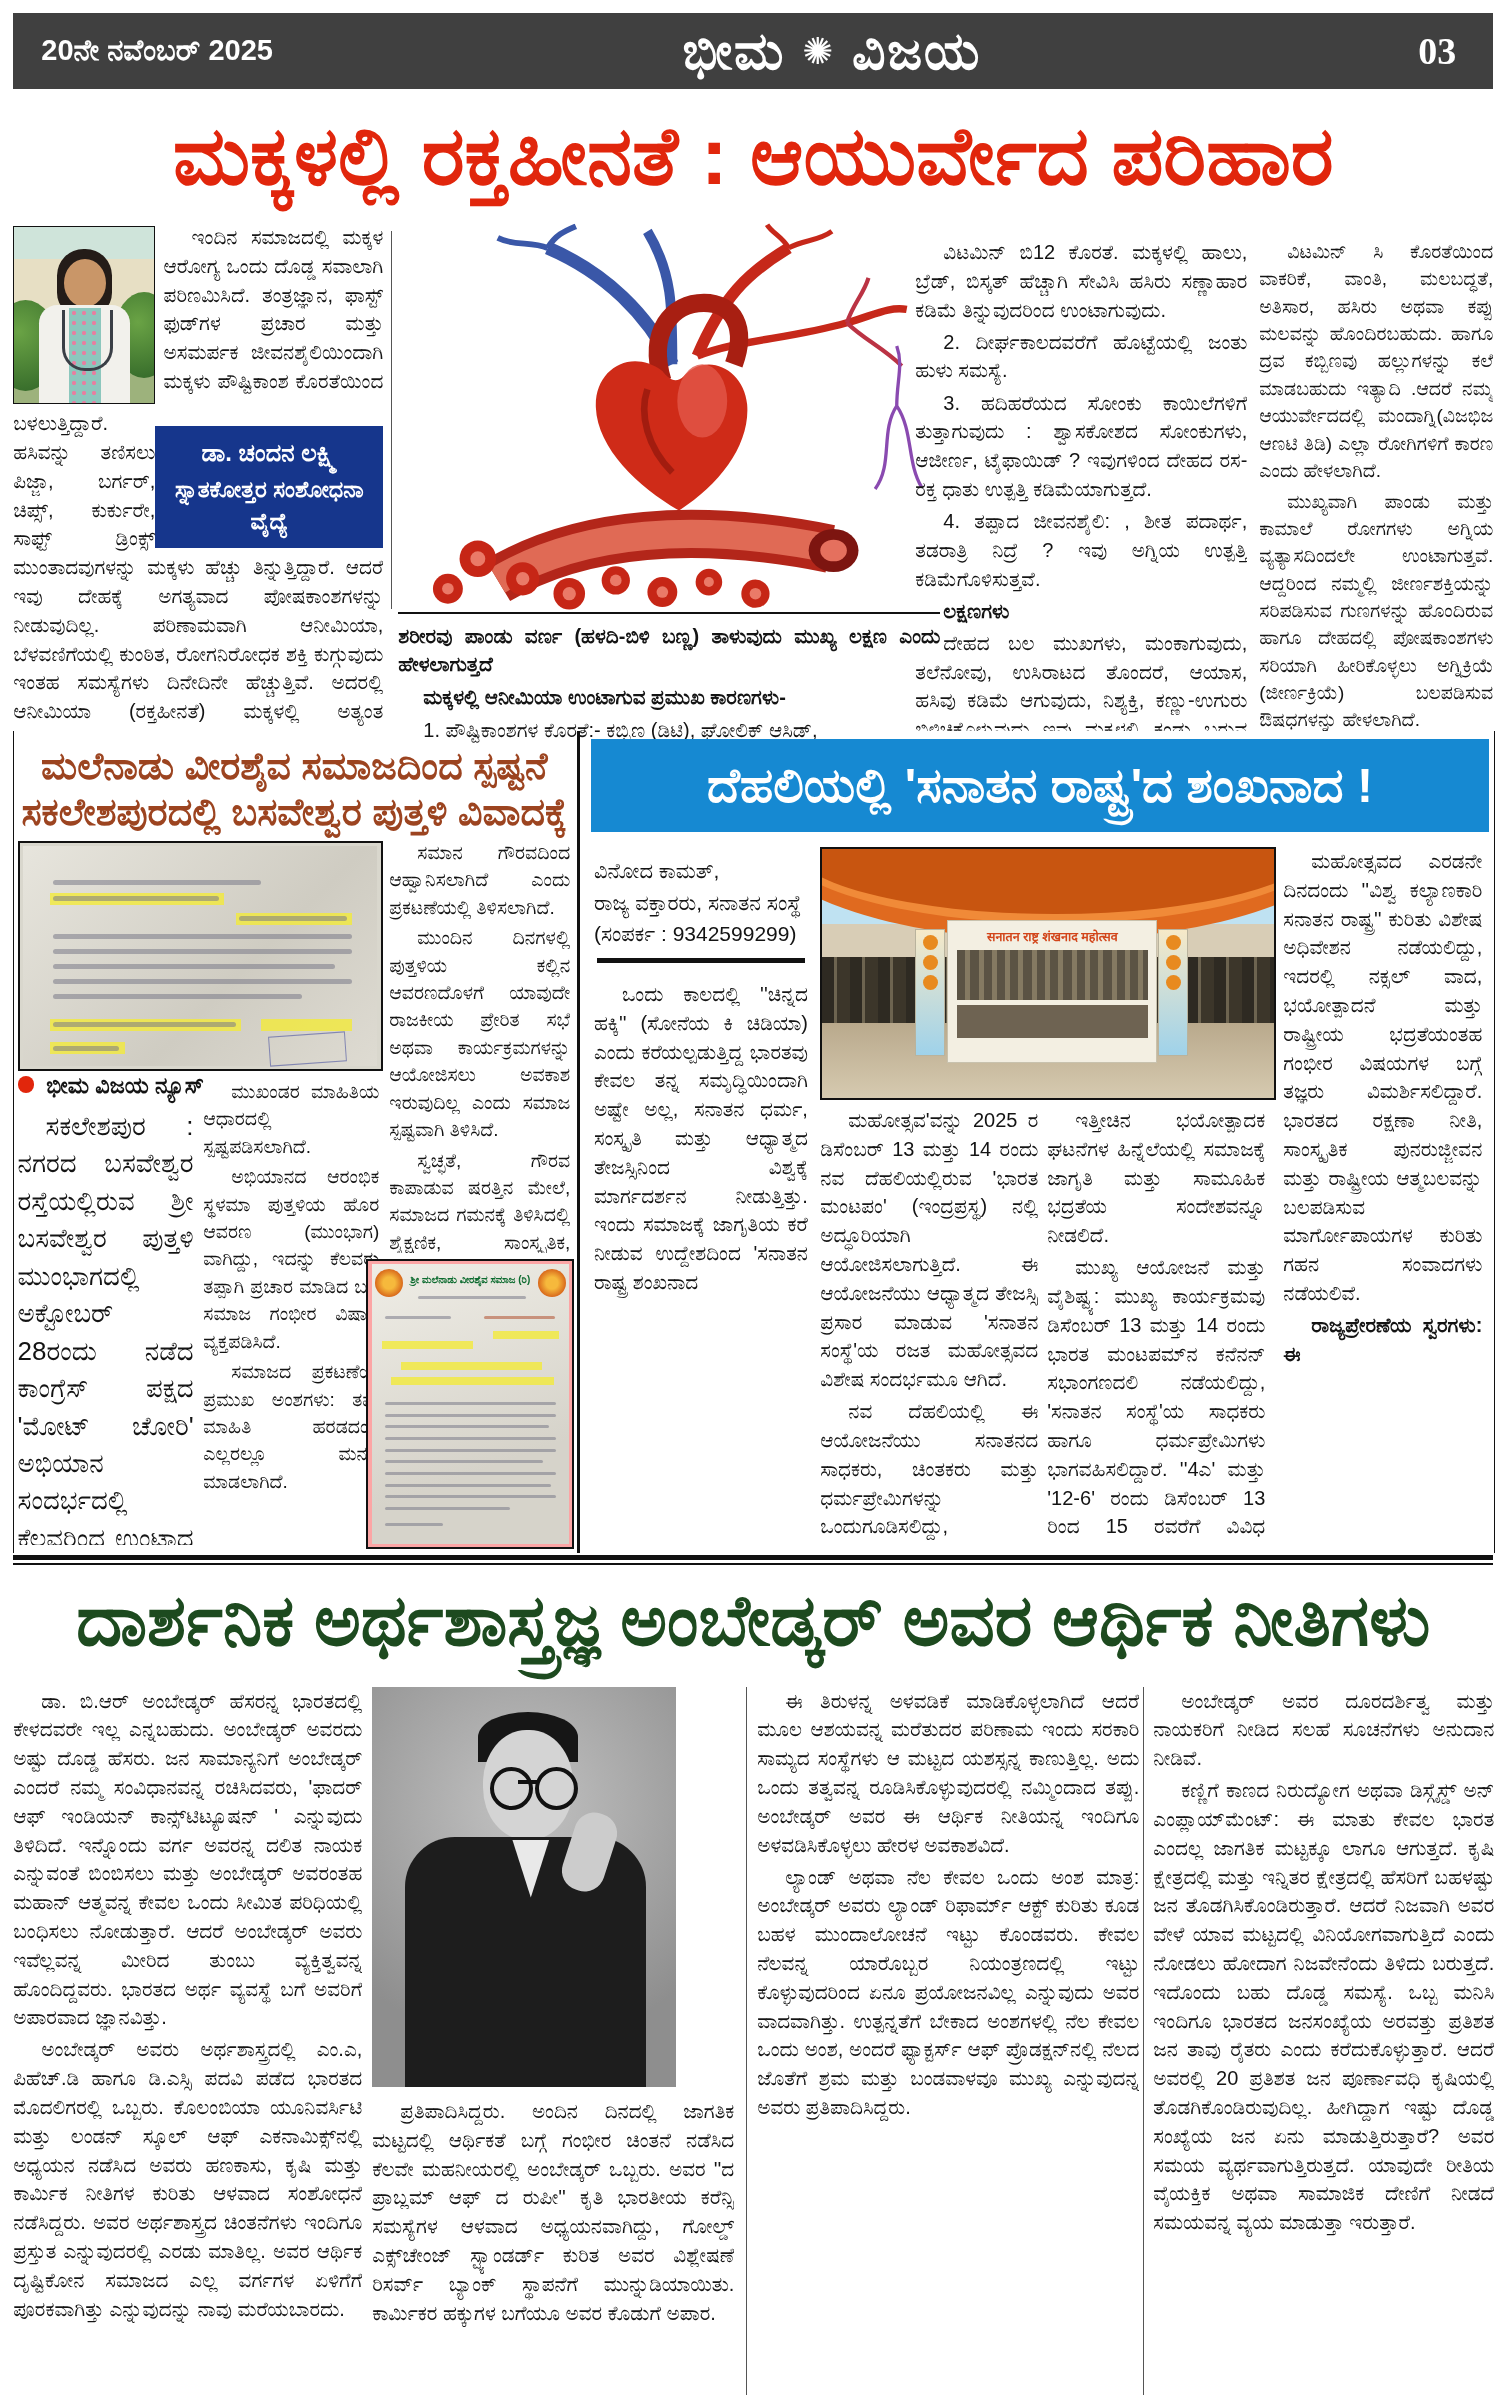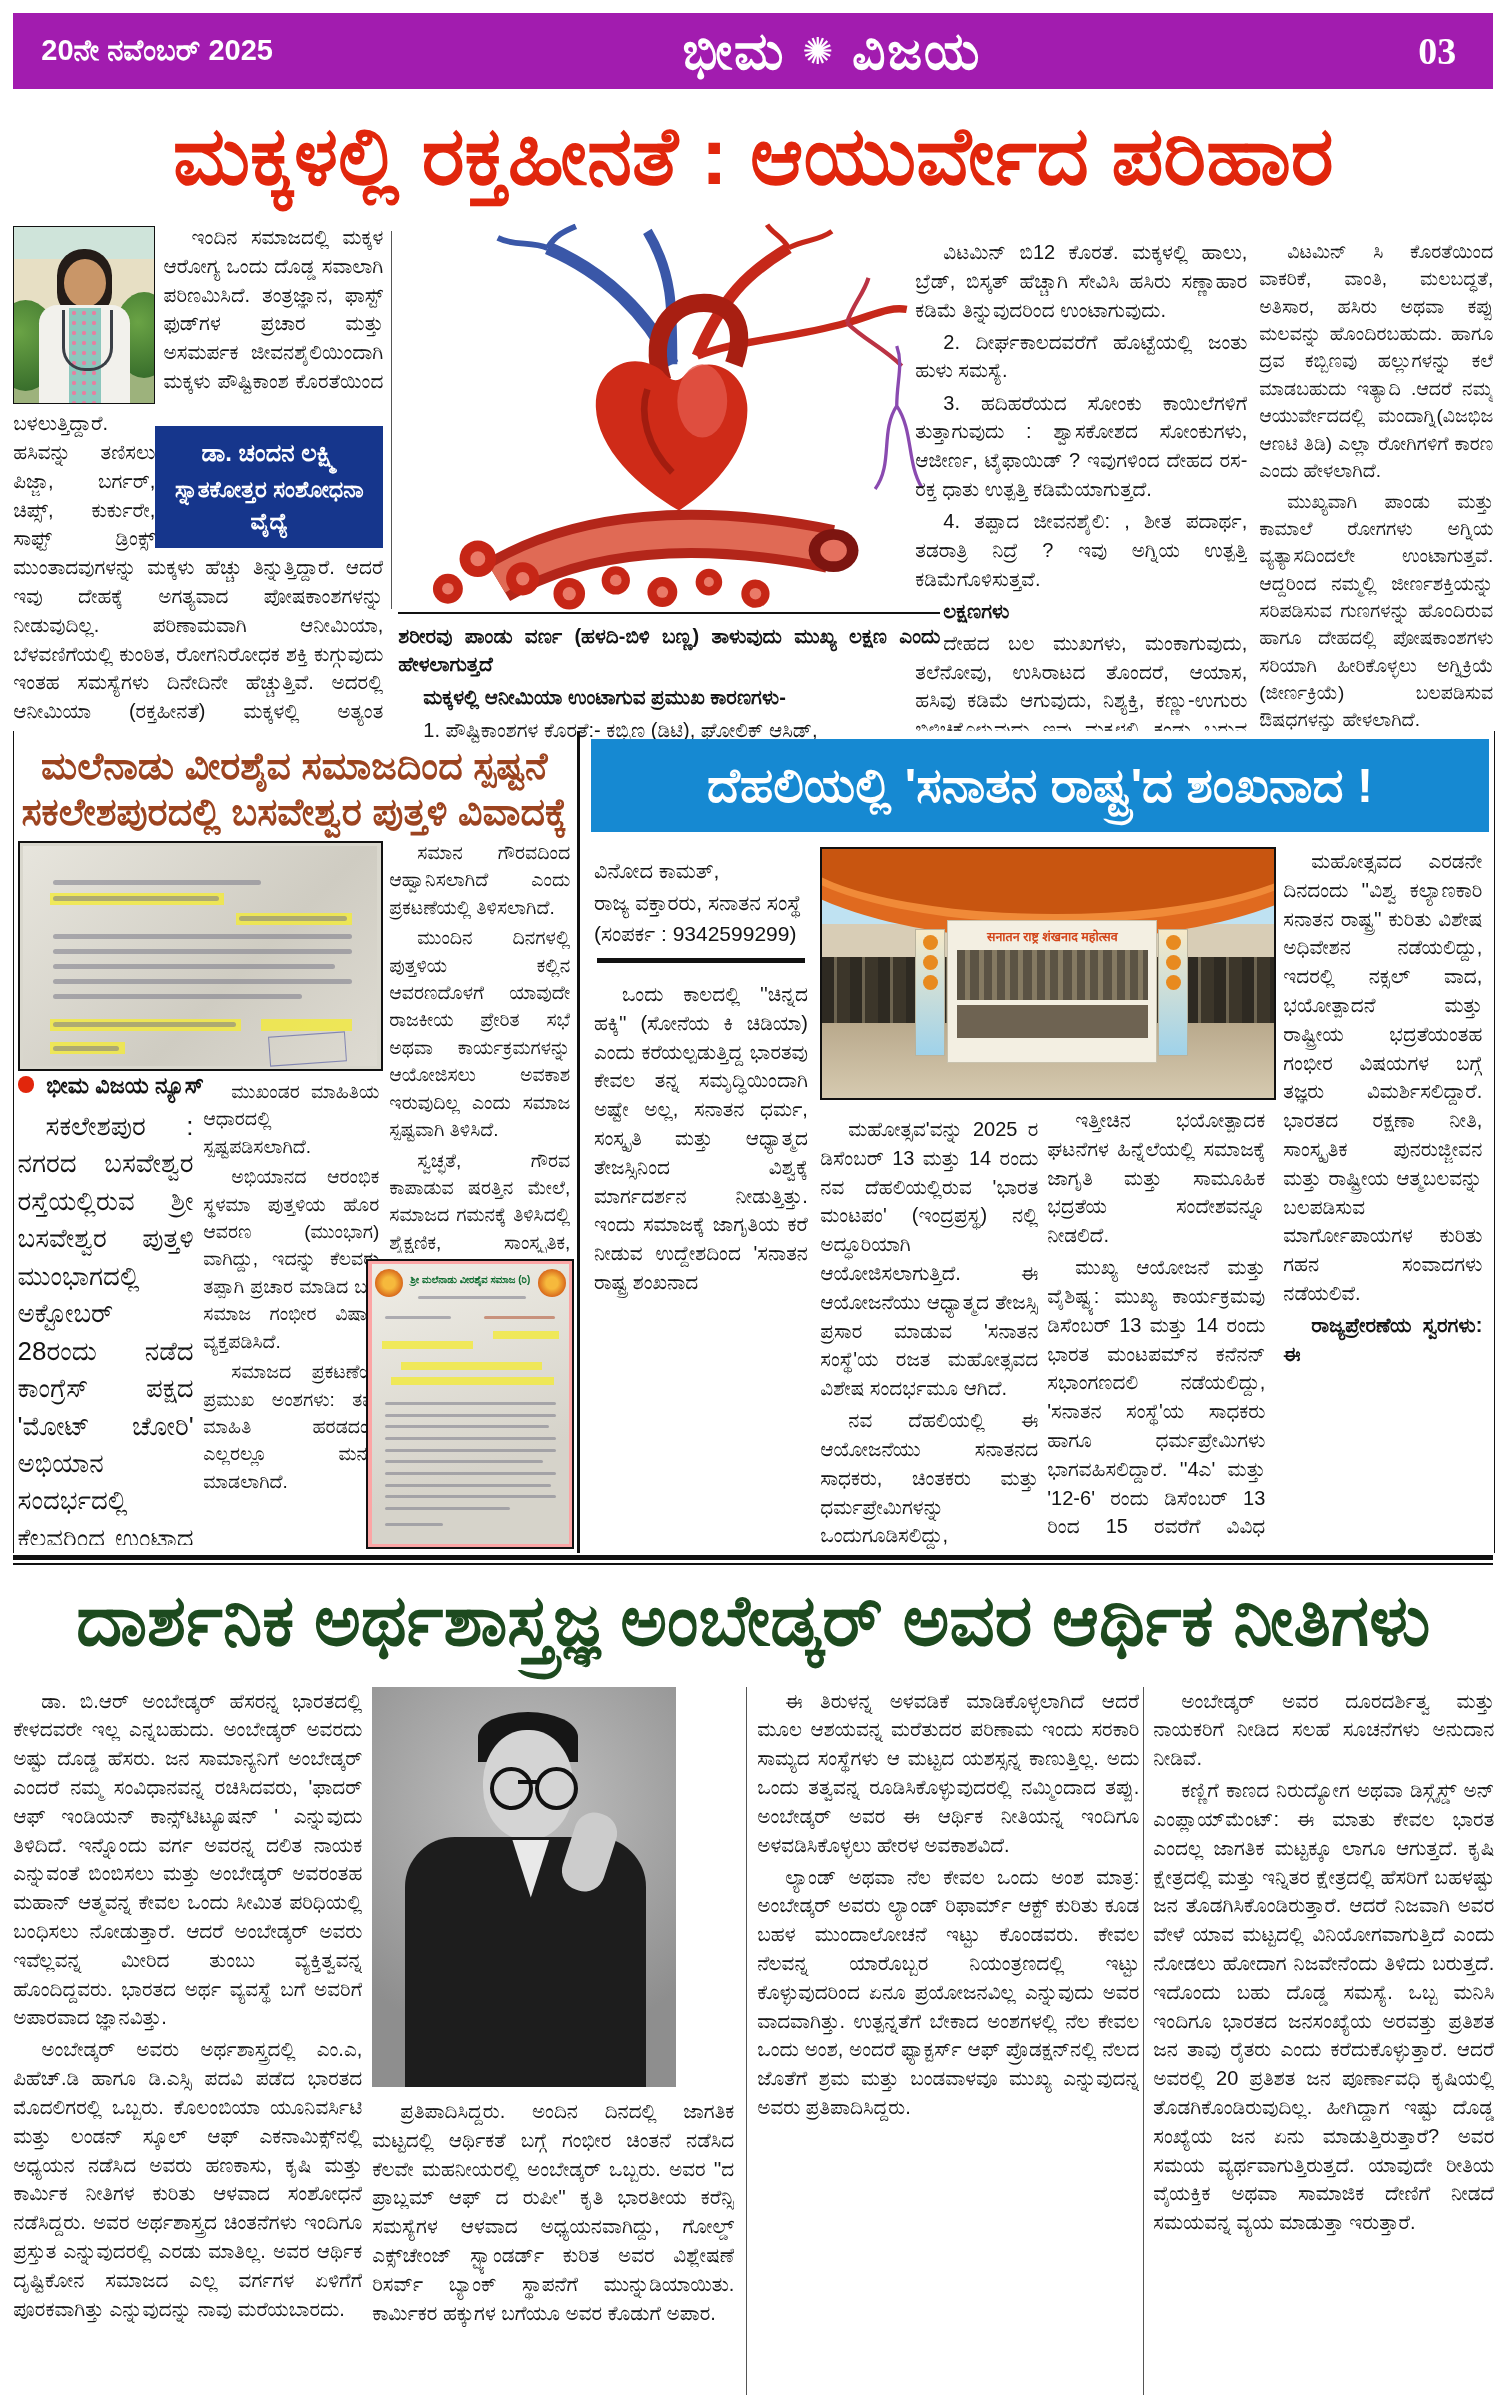--- a/index.html
+++ b/index.html
@@ -1,20 +1,20 @@
 <!DOCTYPE html>
 <html style="font-size:13.3px"><head>
 <meta charset="utf-8">
 <style>
   html,body{margin:0;padding:0;background:#e8e8e8;}
   #page{position:relative;width:1507px;height:2401px;background:#ffffff;
         font-family:"Liberation Sans","DejaVu Sans",sans-serif;color:#141414;overflow:hidden;}
   .abs{position:absolute;}
   
-  #header-bar{left:13.3px;top:13.3px;width:1480px;height:76px;background:#a21caf;color:#fff;
+  #header-bar{left:13.3px;top:13.3px;width:1480px;height:76px;background:#404040;color:#fff;
               display:flex;align-items:center;}
   #header-date{padding-left:28px;font-size:29px;font-weight:bold;width:349px;}
   #masthead{flex:1;text-align:center;font-size:52px;font-weight:bold;letter-spacing:1.7px;display:flex;justify-content:center;align-items:center;gap:17px;}
   #masthead .emblem{font-size:37px;line-height:1;}
   #page-number{width:183px;text-align:right;padding-right:37px;font-size:38px;font-weight:bold;font-family:"Liberation Serif","DejaVu Serif",serif;}
   
   #main-headline{left:13.3px;top:93px;width:1480px;height:126px;color:#e1260c;
     font-size:81px;font-weight:800;text-align:center;line-height:126px;white-space:nowrap;}
   
   .body-text{font-size:20px;line-height:1.44;text-align:justify;overflow:hidden;}
@@ -66,21 +66,21 @@
   #sanatan-byline .hr{height:5px;background:#111;margin:8.3px 3.3px;}
   #sanatan-col1{left:11.6px;top:249px;width:214px;height:565px;}
   #building-photo{left:238px;top:116px;width:452px;height:249px;border:2.5px solid #111;position:absolute;overflow:hidden;background:linear-gradient(#bfe2f2 0 30%,#d8cdb6 30% 100%);}
   .bp-arc{position:absolute;border-radius:50%;}
   .bp-glass{position:absolute;left:0;top:108px;width:452px;height:66px;
      background:repeating-linear-gradient(90deg,#2e2a22 0 11.6px,#6d6450 11.6px 15px,#3c362a 15px 28px);}
   .bp-banner{position:absolute;left:125px;top:71px;width:208px;height:141px;background:#f3efe2;border:1.7px solid #c8c2ae;}
   .bp-banner .txt{color:#d2451a;font-weight:bold;font-size:12.5px;text-align:center;margin-top:6.6px;}
   .bp-pillar{position:absolute;width:28px;height:125px;top:80px;background:linear-gradient(#f6e9c8,#9fd2ea);border:0.8px solid #b9b39d;}
   .bp-pillar .dot{width:15px;height:15px;border-radius:50%;background:#e88a1f;margin:5px auto;}
-  #sanatan-col2{left:238px;top:384px;width:218px;height:439px;}
+  #sanatan-col2{left:238px;top:375px;width:218px;height:439px;}
   #sanatan-col3{left:465px;top:375px;width:218px;height:439px;}
   #sanatan-col4{left:701px;top:116px;width:199px;height:698px;}
   
   #botband{left:13.3px;top:1555px;width:1480px;height:839px;}
   #bot-rule1{left:0;top:0;width:1480px;height:5px;background:#111;position:absolute;}
   #bot-rule2{left:0;top:8.3px;width:1480px;height:1.7px;background:#111;position:absolute;}
   #ambedkar-headline{left:0;top:25px;width:1480px;text-align:center;color:#1d4a1f;
      font-size:71px;font-weight:800;white-space:nowrap;position:absolute;}
   #amb-cols{left:0;top:125px;width:1480px;height:714px;position:absolute;}
   #amb-col1{left:0;top:6.6px;width:349px;height:708px;}

